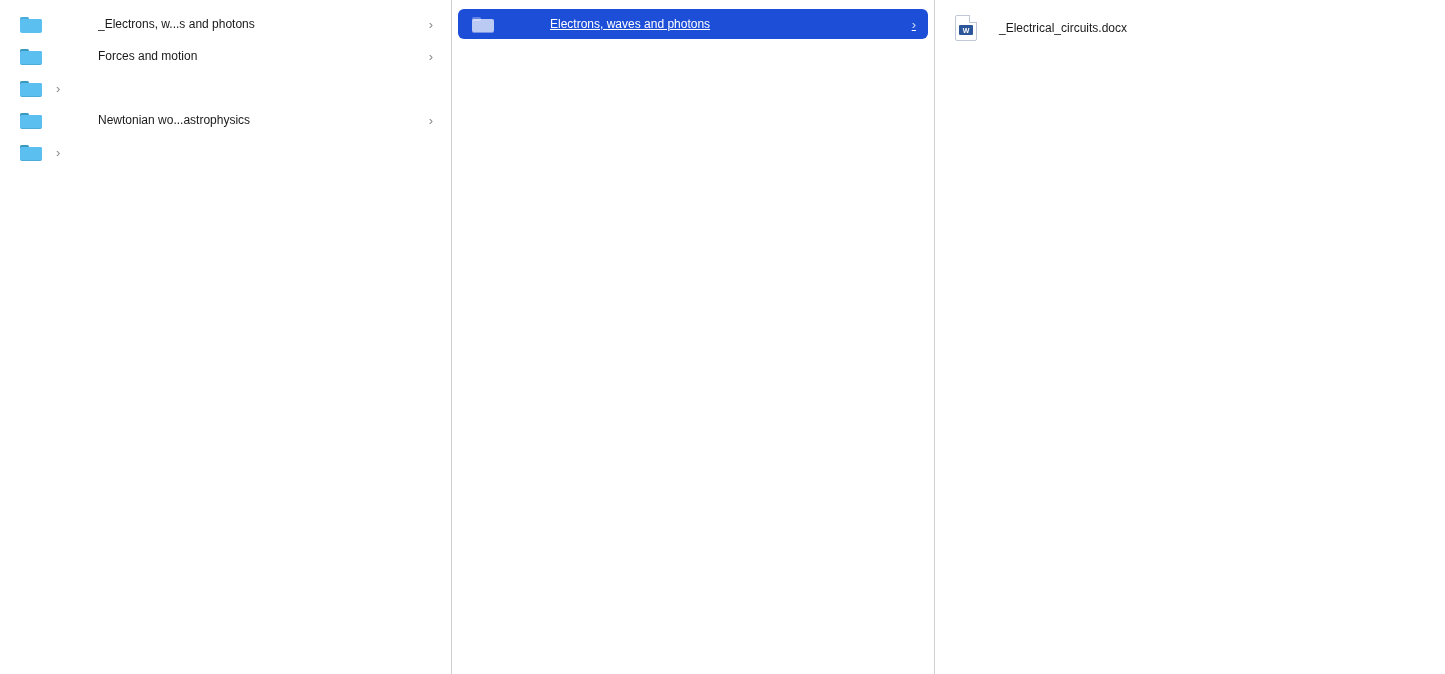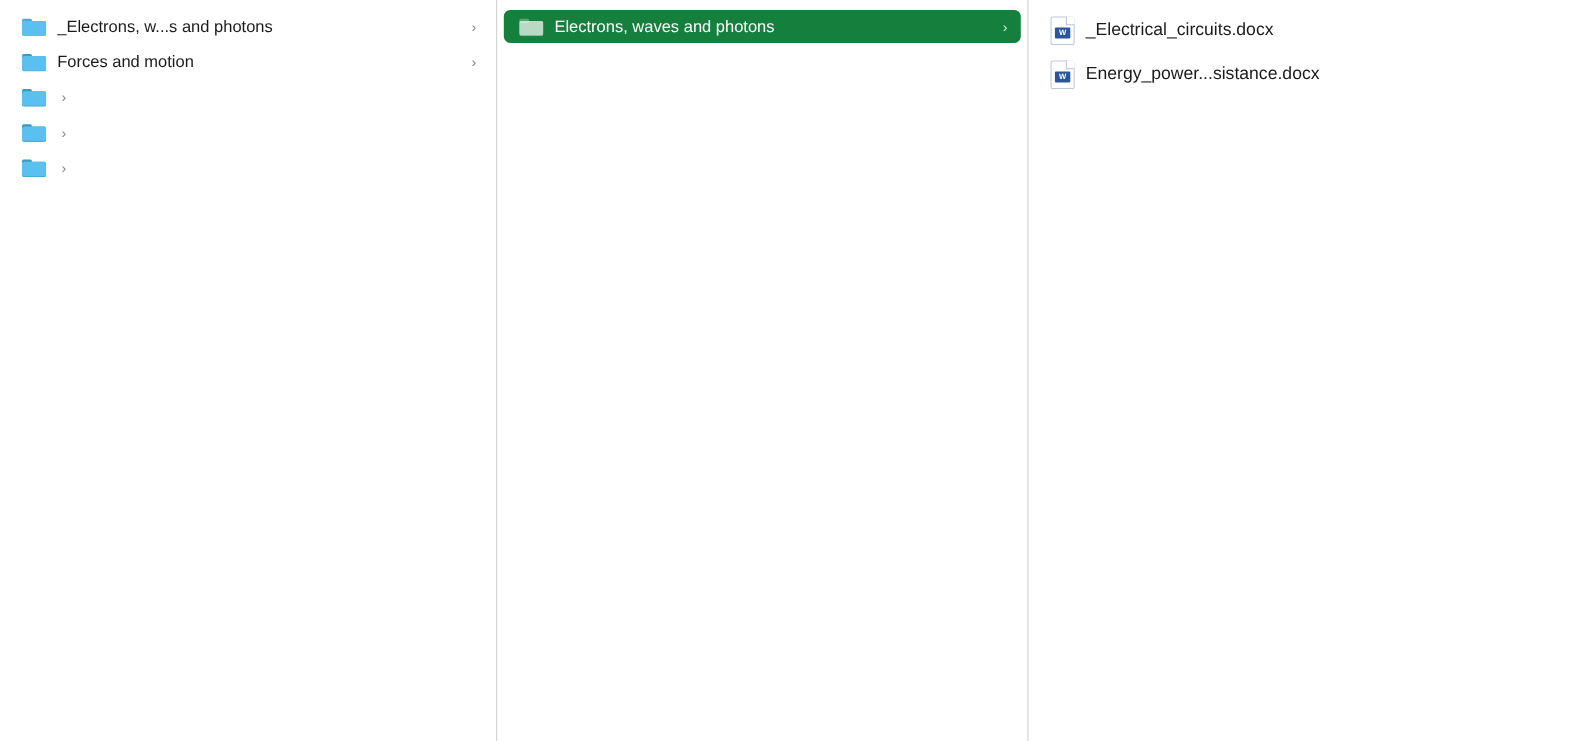--- a/index.html
+++ b/index.html
@@ -44,45 +44,47 @@
       display: flex;
       align-items: center;
       padding: 6px 12px 6px 14px;
       cursor: pointer;
       border-radius: 6px;
       margin: 1px 6px;
       user-select: none;
     }
 
     .folder-item.selected {
-      background: #15803d;
+      background: #1d4ed8;
       color: white;
+      text-decoration: underline;
     }
 
     .folder-icon {
       width: 22px;
       height: 18px;
       margin-right: 10px;
       flex-shrink: 0;
       position: relative;
     }
 
     .folder-icon svg {
       width: 100%;
       height: 100%;
     }
 
     .folder-item-label {
       flex: 1;
-      font-size: 15px;
+      font-size: 12px;
       font-weight: 400;
       color: #1a1a1a;
       white-space: nowrap;
       overflow: hidden;
       text-overflow: ellipsis;
+      margin-left: 46px;
     }
 
     .folder-item.selected .folder-item-label {
       color: white;
     }
 
     .chevron {
       font-size: 13px;
       color: #888;
       margin-left: 4px;
@@ -105,22 +107,23 @@
 
     .word-icon {
       width: 22px;
       height: 26px;
       margin-right: 10px;
       flex-shrink: 0;
       position: relative;
     }
 
     .file-item-label {
-      font-size: 16px;
+      font-size: 12px;
       color: #1a1a1a;
+      margin-left: 12px;
     }
 
     
     .word-doc {
       display: inline-flex;
       flex-direction: column;
       align-items: center;
       justify-content: center;
       width: 22px;
       height: 26px;
@@ -201,20 +204,21 @@
   </div>
 
   <div class="folder-item">
     <span class="folder-icon">
       <svg viewBox="0 0 22 18" xmlns="http://www.w3.org/2000/svg">
         <rect x="0" y="4" width="22" height="14" rx="2" class="folder-color-back"></rect>
         <rect x="0" y="2" width="9" height="4" rx="1.5" fill="#3a9abf"></rect>
         <rect x="0" y="4" width="22" height="13" rx="2" fill="#5bc0f0"></rect>
       </svg>
     </span>
+    <span class="folder-item-label">Newtonian wo...astrophysics</span>
     <span class="chevron">›</span>
   </div>
 
   <div class="folder-item">
     <span class="folder-icon">
       <svg viewBox="0 0 22 18" xmlns="http://www.w3.org/2000/svg">
         <rect x="0" y="4" width="22" height="14" rx="2" class="folder-color-back"></rect>
         <rect x="0" y="2" width="9" height="4" rx="1.5" fill="#3a9abf"></rect>
         <rect x="0" y="4" width="22" height="13" rx="2" fill="#5bc0f0"></rect>
       </svg>
@@ -243,23 +247,15 @@
   <div class="file-item">
     <span class="word-icon">
       <span class="word-doc">
         <span class="word-badge">W</span>
       </span>
     </span>
     <span class="file-item-label">_Electrical_circuits.docx</span>
   </div>
 
 
-  <div class="file-item">
-    <span class="word-icon">
-      <span class="word-doc">
-        <span class="word-badge">W</span>
-      </span>
-    </span>
-    <span class="file-item-label">Energy_power...sistance.docx</span>
-  </div>
 
 
 </div>
 
 </body></html>

